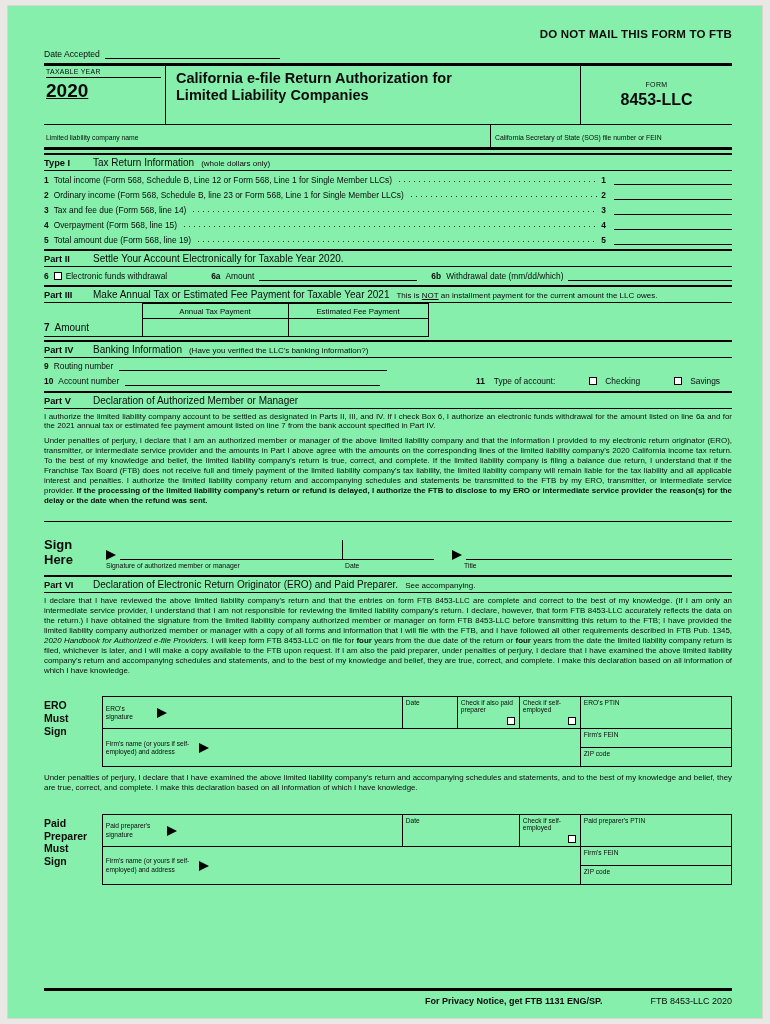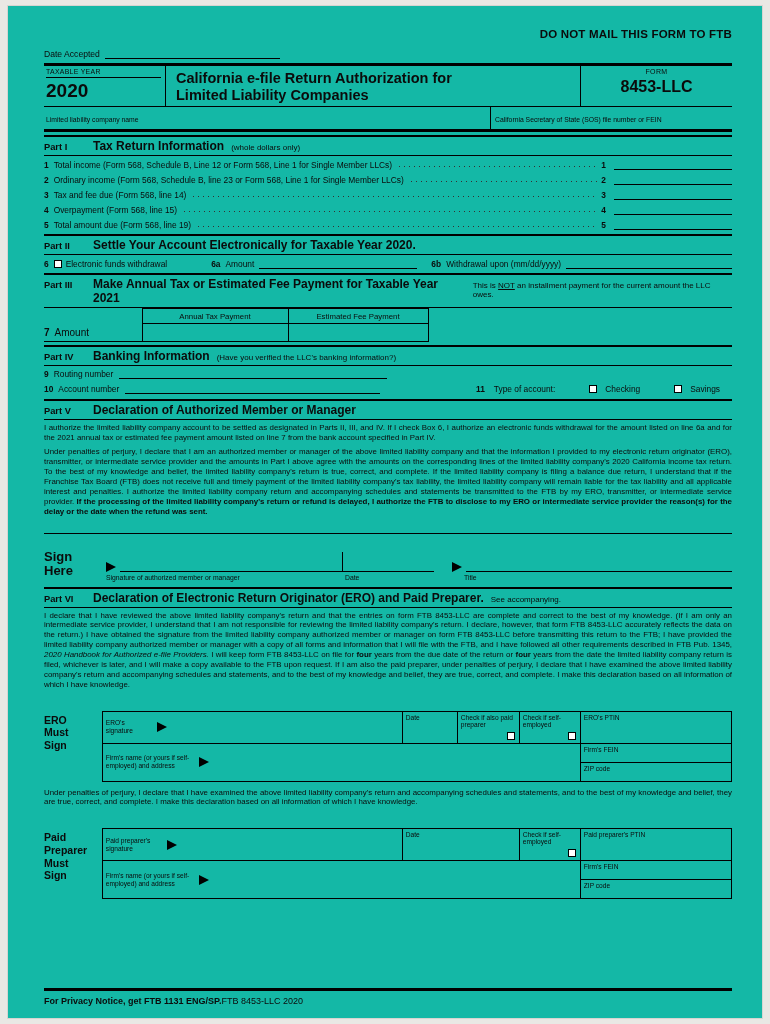--- a/index.html
+++ b/index.html
@@ -1,43 +1,43 @@
 <!DOCTYPE html>
 <html><head>
 <meta charset="utf-8">
 <style>
   * { margin:0; padding:0; box-sizing:border-box; }
   html,body { width:770px; height:1024px; }
   body { background:#e9e8e4; font-family:"Liberation Sans", sans-serif; color:#0b0b0b; }
-  .page { width:756px; height:1014px; margin:5px auto; background:#14b8a6; padding:22px 30px 12px 36px;
+  .page { width:756px; height:1014px; margin:5px auto; background:#86efac; padding:22px 30px 12px 36px;
           display:flex; flex-direction:column; border:1px solid #d6d5d1; }
 
   .donotmail { text-align:right; font-weight:bold; font-size:11.5px; letter-spacing:.2px; }
   .date-accepted { font-size:8.6px; margin-top:9px; display:flex; align-items:flex-end; }
   .fill { border-bottom:1px solid #000; display:inline-block; height:10px; }
   .da-fill { width:175px; margin-left:5px; }
 
   .band { display:flex; border-top:3px solid #000; border-bottom:1px solid #000; margin-top:4px; }
   .band-left { width:122px; border-right:1px solid #000; padding:2px 4px 3px 2px; }
   .ty-label { font-size:6.9px; border-bottom:1px solid #000; padding-bottom:2px; letter-spacing:.3px; }
-  .ty-year { font-size:19px; font-weight:bold; padding-top:2px; }
+  .ty-year { font-size:19px; font-weight:bold; padding-top:2px;text-decoration:underline; }
   .band-center { flex:1; padding:4px 10px 2px; font-size:14.5px; font-weight:bold; line-height:1.18; }
-  .band-right { width:152px; border-left:1px solid #000; text-align:center; padding:2px 2px; }
+  .band-right { width:152px; border-left:1px solid #000; text-align:center; padding:15px 2px; }
   .form-label { font-size:7px; letter-spacing:.4px; }
   .form-number { font-size:16px; font-weight:bold; margin-top:3px; }
 
   .name-row { display:flex; border-bottom:3px solid #000; height:25px; }
   .name-left { flex:1; padding:1px 2px; }
   .name-right { width:242px; border-left:1px solid #000; padding:1px 4px; }
   .flabel { font-size:6.8px; }
 
   .part { display:flex; align-items:baseline; gap:7px; border-top:2.5px solid #000; border-bottom:1px solid #000;
           padding:2px 0 2px; margin-top:3px; }
   .plabel { font-weight:bold; font-size:9.3px; min-width:42px; }
-  .ptitle { font-weight:bold; font-size:12px; }
+  .ptitle { font-weight:normal; font-size:10px; }
   .pnote  { font-size:8px; }
   .u { text-decoration:underline; }
 
   .formline { display:flex; align-items:flex-end; font-size:8.4px; padding:3.5px 0 1.5px; }
   .ln { font-weight:bold; margin-right:5px; }
   .dots { flex:1; align-self:flex-end; height:3px; margin:0 3px 2px 5px;
           background-image:radial-gradient(circle, #333 0.8px, transparent 0.9px);
           background-size:5px 3px; background-repeat:repeat-x; background-position:left bottom; }
   .amt { width:118px; margin-left:3px; }
 
@@ -78,22 +78,22 @@
   .st td { border:1px solid #000; vertical-align:top; font-size:6.6px; padding:2px 3px; }
   .st .r1 td { height:32px; }
   .st .short td { height:19px; }
   .cellflex { display:flex; align-items:center; gap:5px; height:100%; }
   .clabel { line-height:1.25; }
   .chkcell { display:flex; flex-direction:column; height:100%; }
   .chkcell .cb { margin:auto 1px 1px auto; }
   .w-sig { width:300px; } .w-date { width:55px; } .w-chk1 { width:62px; } .w-chk2 { width:61px; }
   .w-pdate { width:117px; } .w-pchk { width:61px; }
 
-  .footer { margin-top:auto; border-top:3px solid #000; display:flex; justify-content:flex-start;
-            padding-top:5px; font-size:9px; }
+  .footer { margin-top:auto; border-top:3px solid #000; display:flex; justify-content:flex-end;
+            padding-top:5px; font-size:9px;gap:48px; }
   .fleft { font-weight:bold; }
 </style>
 </head>
 <body>
 
 <div class="page">
 
   <div class="donotmail">DO NOT MAIL THIS FORM TO FTB</div>
 
   <div class="date-accepted">
@@ -119,21 +119,21 @@
   <div class="name-row">
     <div class="name-left">
       <span class="flabel">Limited liability company name</span>
     </div>
     <div class="name-right">
       <span class="flabel">California Secretary of State (SOS) file number or FEIN</span>
     </div>
   </div>
 
   <div class="part">
-    <span class="plabel">Part I</span>
+    <span class="plabel">Type I</span>
     <span class="ptitle">Tax Return Information</span>
     <span class="pnote">(whole dollars only)</span>
   </div>
 
   <div class="formline">
     <span class="ln">1</span>
     <span>Total income (Form 568, Schedule B, Line 12 or Form 568, Line 1 for Single Member LLCs)</span>
     <span class="dots"></span>
     <span class="ln">1</span>
     <span class="fill amt"></span>
@@ -173,21 +173,21 @@
   </div>
   <div class="formline">
     <span class="ln">6</span>
     <span class="cb"></span>
     <span>Electronic funds withdrawal</span>
     <span style="width:44px;"></span>
     <span class="ln">6a</span>
     <span>Amount</span>
     <span class="fill" style="width:158px; margin:0 14px 0 5px;"></span>
     <span class="ln">6b</span>
-    <span>Withdrawal upon (mm/dd/yyyy)</span>
+    <span>Withdrawal date (mm/dd/which)</span>
     <span class="fill" style="flex:1; margin-left:5px;"></span>
   </div>
 
   <div class="part">
     <span class="plabel">Part III</span>
     <span class="ptitle">Make Annual Tax or Estimated Fee Payment for Taxable Year 2021</span>
     <span class="pnote"><span>This is </span><span class="u">NOT</span><span> an installment payment for the current amount the LLC owes.</span></span>
   </div>
   <div class="p3wrap">
     <table class="p3t">

